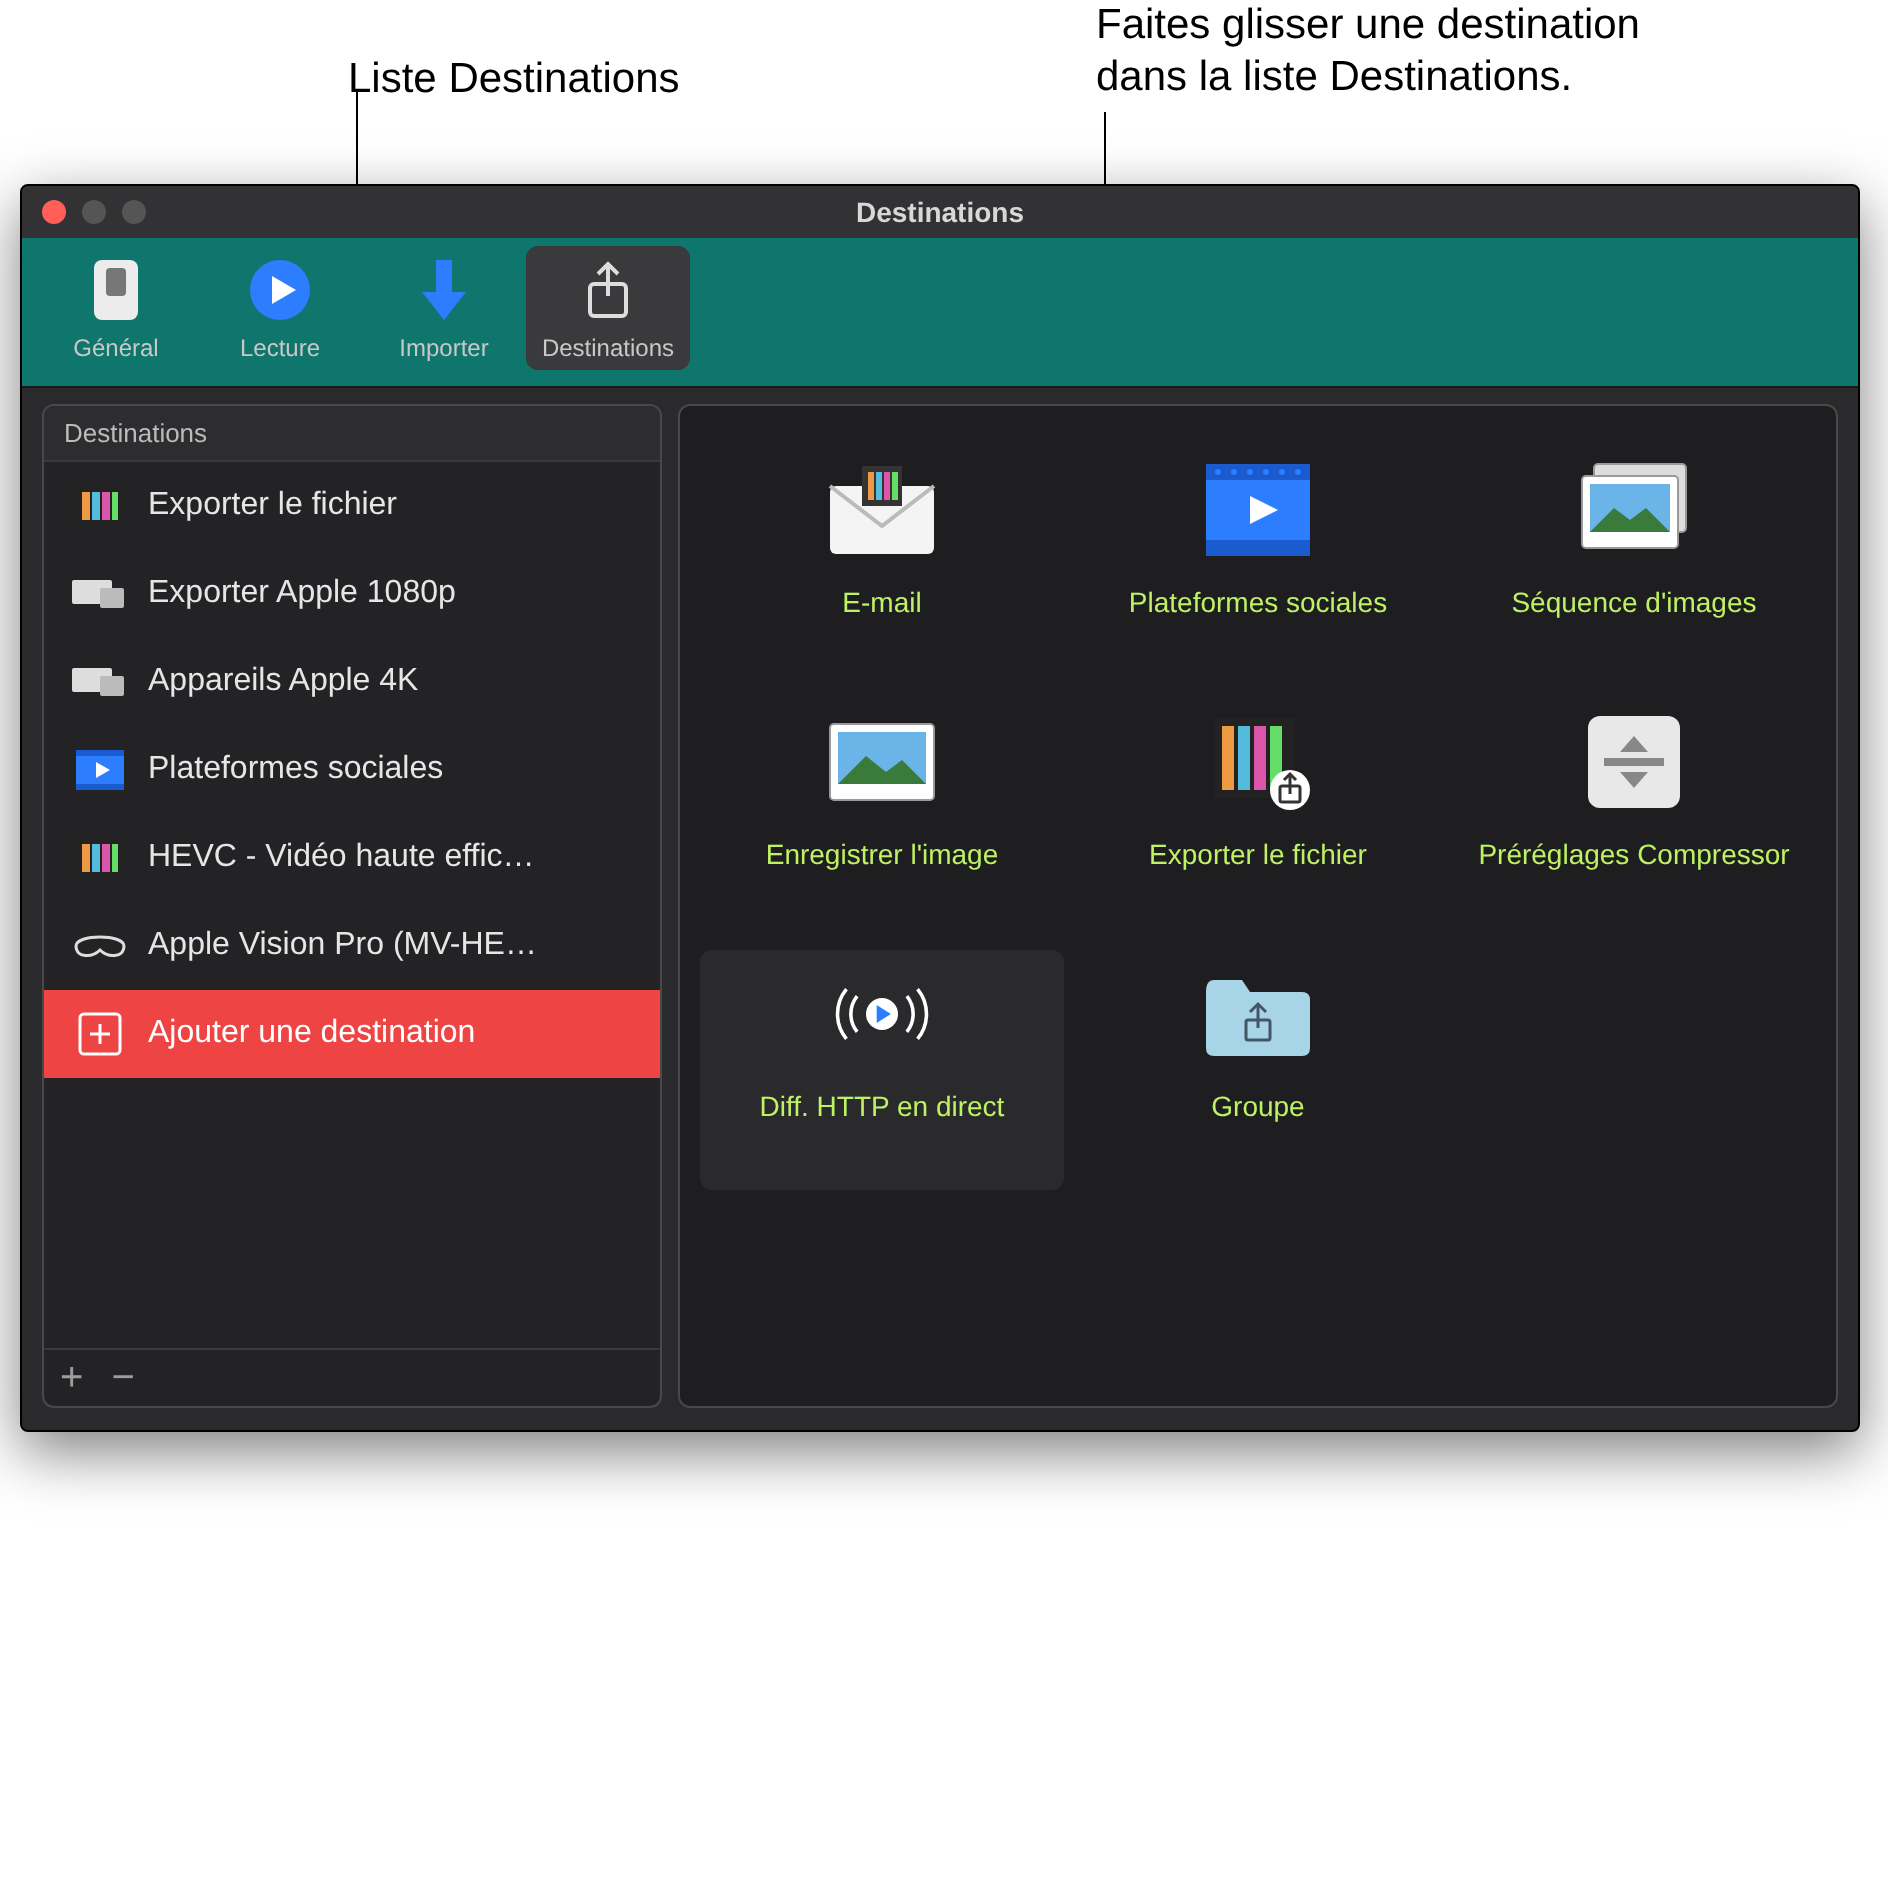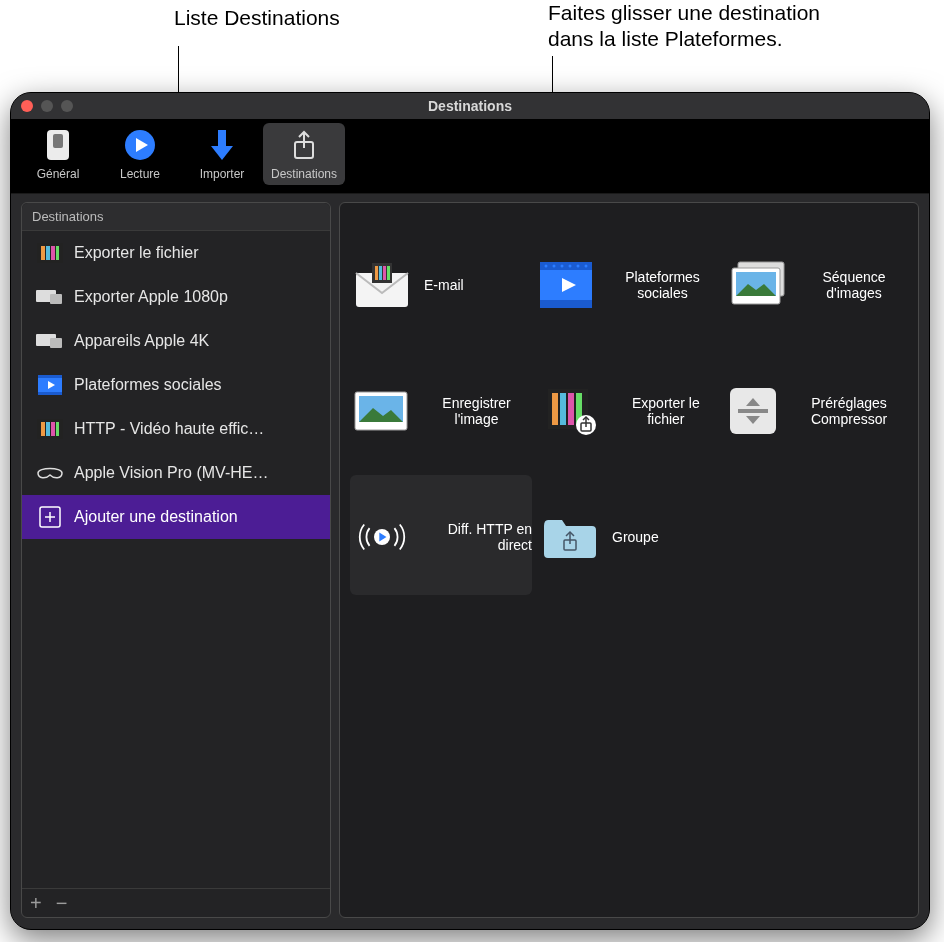--- a/index.html
+++ b/index.html
@@ -11,36 +11,36 @@
     position: relative;
     font-size: 14px;
     color: #ddd;
   }
   .callout {
     position: absolute;
     color: #000;
     font-size: 21px;
     font-weight: 400;
   }
-  .callout-left { left: 174px; top: 6px; }
+  .callout-left { left: 174px; top: 28px; }
   .callout-right { left: 548px; top: 0; line-height: 1.25; }
   .callout-line {
     position: absolute;
     background: #000;
     width: 1px;
   }
   .line-left { left: 178px; top: 46px; height: 200px; }
   .line-right { left: 552px; top: 56px; height: 168px; }
 
   .window {
     position: absolute;
     left: 10px; top: 92px;
-    width: 920px; height: 838px;
+    width: 920px; height: 624px;
     background: #2a2a2c;
-    border-radius: 21px;
+    border-radius: 4px;
     box-shadow: 0 10px 30px rgba(0,0,0,.5);
     overflow: hidden;
     border: 1px solid #000;
   }
   .titlebar {
     height: 26px;
     display: flex;
     align-items: center;
     padding: 0 10px;
     position: relative;
@@ -50,21 +50,21 @@
   .tbtn { width: 12px; height: 12px; border-radius: 50%; background: #555; }
   .tbtn.red { background: #ff5f57; }
   .win-title {
     position: absolute; left: 0; right: 0; text-align: center;
     font-size: 14px; font-weight: 600; color: #d8d8d8;
   }
   .toolbar {
     display: flex;
     gap: 0;
     padding: 4px 6px 8px 6px;
-    background: #000000;
+    background: #0f766e;
     border-bottom: 1px solid #1a1a1a;
   }
   .tool {
     display: flex; flex-direction: column; align-items: center;
     width: 82px; gap: 4px;
     padding: 4px 0;
     font-size: 12px; color: #c8c8c8;
     border-radius: 6px;
   }
   .tool.active { background: #3a3a3c; }
@@ -93,21 +93,21 @@
   }
   .sb-list { flex: 1; overflow: auto; }
   .sb-item {
     display: flex; align-items: center; gap: 10px;
     padding: 8px 10px 8px 14px;
     color: #e6e6e6; font-size: 16px;
     height: 44px;
     white-space: nowrap; overflow: hidden; text-overflow: ellipsis;
   }
   .sb-item .sicon { width: 28px; height: 20px; display:flex; align-items:center; justify-content:center; flex:none; }
-  .sb-item.selected { background: #4c1d95; color: #fff; }
+  .sb-item.selected { background: #ef4444; color: #fff; }
   .sb-item .label { overflow: hidden; text-overflow: ellipsis; }
   .sb-footer {
     border-top: 1px solid #3a3a3a;
     padding: 4px 8px; display: flex; gap: 14px;
     color: #9c9c9c; font-size: 20px; line-height: 1;
   }
   .sb-footer span { cursor: default; }
 
   .main {
     flex: 1;
@@ -116,37 +116,37 @@
     border-radius: 6px;
     background: #1e1e20;
     padding: 20px 10px;
     display: grid;
     grid-template-columns: repeat(3, 1fr);
     grid-auto-rows: 120px;
     gap: 6px;
     align-content: start;
   }
   .dest {
-    display: flex; flex-direction: row; align-items: center; justify-content: flex-start;
-    gap: 10px; color: #ffffff; font-size: 14px; text-align: center;
+    display: flex; flex-direction: column; align-items: center; justify-content: flex-start;
+    gap: 10px; color: #bef264; font-size: 14px; text-align: center;
     padding-top: 4px;
     border-radius: 6px;
   }
   .dest.hl { background: #2a2a2c; text-align: right; }
   .dicon { width: 64px; height: 56px; display:flex; align-items:center; justify-content:center; }
 
   svg { display: block; }
 </style>
 </head>
 <body>
 
 <div class="callout callout-left">Liste Destinations</div>
 <div class="callout callout-right">
   <div>Faites glisser une destination</div>
-  <div>dans la liste Plateformes.</div>
+  <div>dans la liste Destinations.</div>
 </div>
 <div class="callout-line line-left"></div>
 <div class="callout-line line-right"></div>
 
 <div class="window">
   <div class="titlebar">
     <div class="traffic">
       <div class="tbtn red"></div>
       <div class="tbtn"></div>
       <div class="tbtn"></div>
@@ -249,21 +249,21 @@
         <div class="sb-item">
           <div class="sicon">
             <svg width="26" height="20" viewBox="0 0 26 20">
                 <rect width="26" height="20" fill="#222"></rect>
                 <rect x="4" y="3" width="4" height="14" fill="#e94"></rect>
                 <rect x="9" y="3" width="4" height="14" fill="#5bd"></rect>
                 <rect x="14" y="3" width="4" height="14" fill="#d5a"></rect>
                 <rect x="19" y="3" width="3" height="14" fill="#6d6"></rect>
               </svg>
           </div>
-          <span class="label">HTTP - Vidéo haute effic…</span>
+          <span class="label">HEVC - Vidéo haute effic…</span>
         </div>
 
         <div class="sb-item">
           <div class="sicon">
             <svg width="28" height="16" viewBox="0 0 28 16">
                 <path d="M2 8 C2 2 26 2 26 8 C26 14 18 14 14 10 C10 14 2 14 2 8 Z" fill="none" stroke="#ddd" stroke-width="1.5"></path>
               </svg>
           </div>
           <span class="label">Apple Vision Pro (MV-HE…</span>
         </div>

